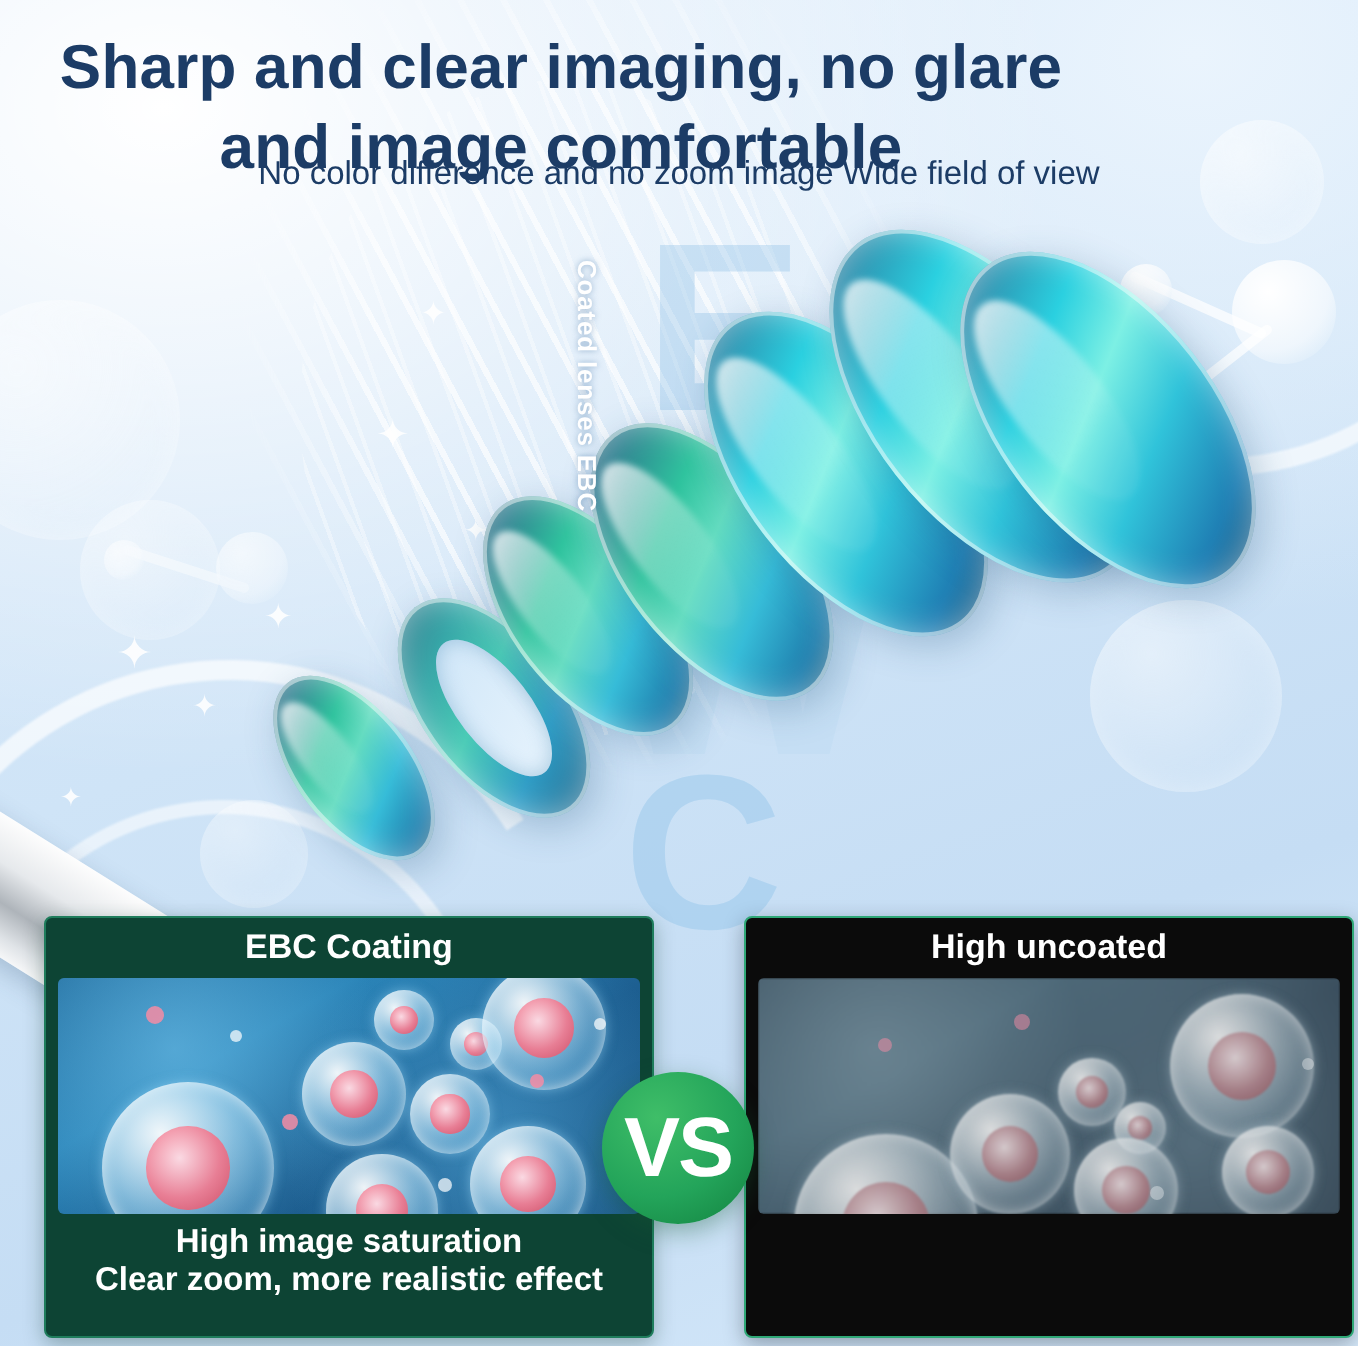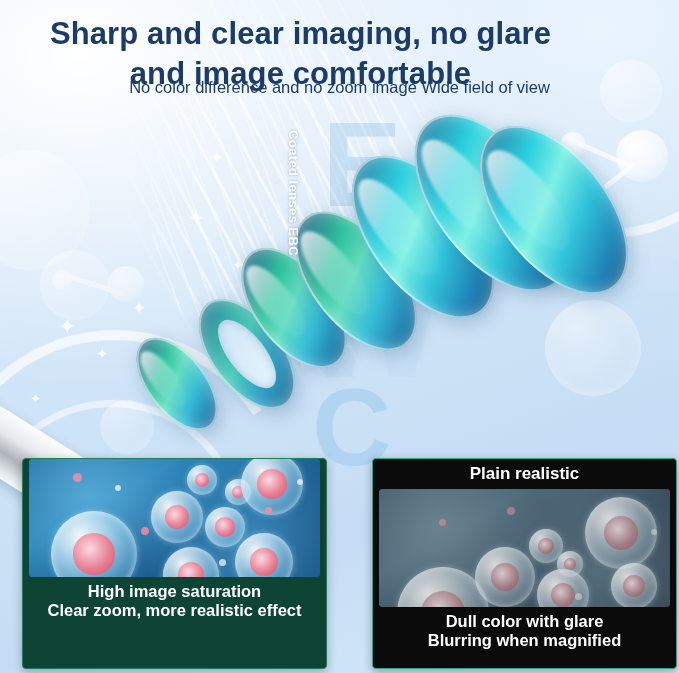--- a/index.html
+++ b/index.html
@@ -48,21 +48,21 @@
     box-shadow:inset 0 0 14px rgba(255,255,255,.85);}
   .sparkle{position:absolute;color:#ffffff;opacity:.9;font-size:18px;line-height:1;}
 
   .molecule{position:absolute;}
   .mol-dot{position:absolute;border-radius:50%;
     background:radial-gradient(circle at 35% 30%, #ffffff, rgba(255,255,255,.55) 60%, rgba(190,221,245,.35));}
   .mol-bar{position:absolute;background:rgba(255,255,255,.72);height:5px;border-radius:3px;}
 
   
   .headline{position:absolute;left:0;top:14px;width:561px;text-align:center;
-    color:#1c3c66;font-size:31px;font-weight:700;line-height:1.30;letter-spacing:.1px;z-index:6;margin-left:20px;}
+    color:#1c3c66;font-size:31px;font-weight:700;line-height:1.30;letter-spacing:.1px;z-index:6;}
   .subline{position:absolute;left:0;top:78px;width:679px;text-align:center;
     color:#1c3c66;font-size:16.5px;font-weight:400;z-index:5;}
 
   .vlabel{position:absolute;left:286px;top:130px;z-index:7;
     color:#ffffff;font-size:13px;font-weight:600;letter-spacing:.4px;
     writing-mode:vertical-rl;text-orientation:mixed;
     text-shadow:0 0 3px rgba(60,110,160,.55);}
 
   
   .lens{position:absolute;border-radius:50%;transform-origin:center;}
@@ -209,20 +209,21 @@
       <div class="gloss"></div>
       <div class="rim"></div>
   </div>
 
   <div class="barrel">
     <div class="tube"></div>
     <div class="ringblk"></div>
   </div>
 
   <div class="panel left">
+    <div class="phead">EBC Coating</div>
     <div class="pimg">
       <div class="micro"></div>
       <div class="cell" style="left:22px;top:52px;width:86px;height:86px;">
           <div class="nuc"></div>
         </div>
       <div class="cell" style="left:122px;top:32px;width:52px;height:52px;">
           <div class="nuc"></div>
         </div>
       <div class="cell" style="left:158px;top:6px;width:30px;height:30px;">
           <div class="nuc"></div>
@@ -249,21 +250,21 @@
       <div class="speck" style="left:190px;top:100px;width:7px;height:7px;"></div>
       <div class="speck" style="left:268px;top:20px;width:6px;height:6px;"></div>
     </div>
     <div class="pcap">
       <div>High image saturation</div>
       <div>Clear zoom, more realistic effect</div>
     </div>
   </div>
 
   <div class="panel right">
-    <div class="phead">Plain realistic</div>
+    <div class="phead">High uncoated</div>
     <div class="pimg">
       <div class="micro dull"></div>
       <div class="cell" style="left:18px;top:78px;width:92px;height:92px;filter:saturate(.4) brightness(.9) blur(.6px);">
           <div class="nuc"></div>
         </div>
       <div class="cell" style="left:96px;top:58px;width:60px;height:60px;filter:saturate(.4) brightness(.9) blur(.6px);">
           <div class="nuc"></div>
         </div>
       <div class="cell" style="left:150px;top:40px;width:34px;height:34px;filter:saturate(.4) brightness(.9) blur(.6px);">
           <div class="nuc"></div>
@@ -278,20 +279,17 @@
           <div class="nuc"></div>
         </div>
       <div class="cell" style="left:232px;top:74px;width:46px;height:46px;filter:saturate(.4) brightness(.9) blur(.6px);">
           <div class="nuc"></div>
         </div>
       <div class="speck pink" style="left:128px;top:18px;width:8px;height:8px;opacity:.6;"></div>
       <div class="speck pink" style="left:60px;top:30px;width:7px;height:7px;opacity:.6;"></div>
       <div class="speck" style="left:196px;top:104px;width:7px;height:7px;opacity:.5;"></div>
       <div class="speck" style="left:272px;top:40px;width:6px;height:6px;opacity:.5;"></div>
     </div>
-    <div class="pcap">
-      <div>Dull color with glare</div>
-      <div>Blurring when magnified</div>
-    </div>
-  </div>
-
+  </div>
+
+  <div class="vs">VS</div>
 
 </div>
 
 </body></html>

